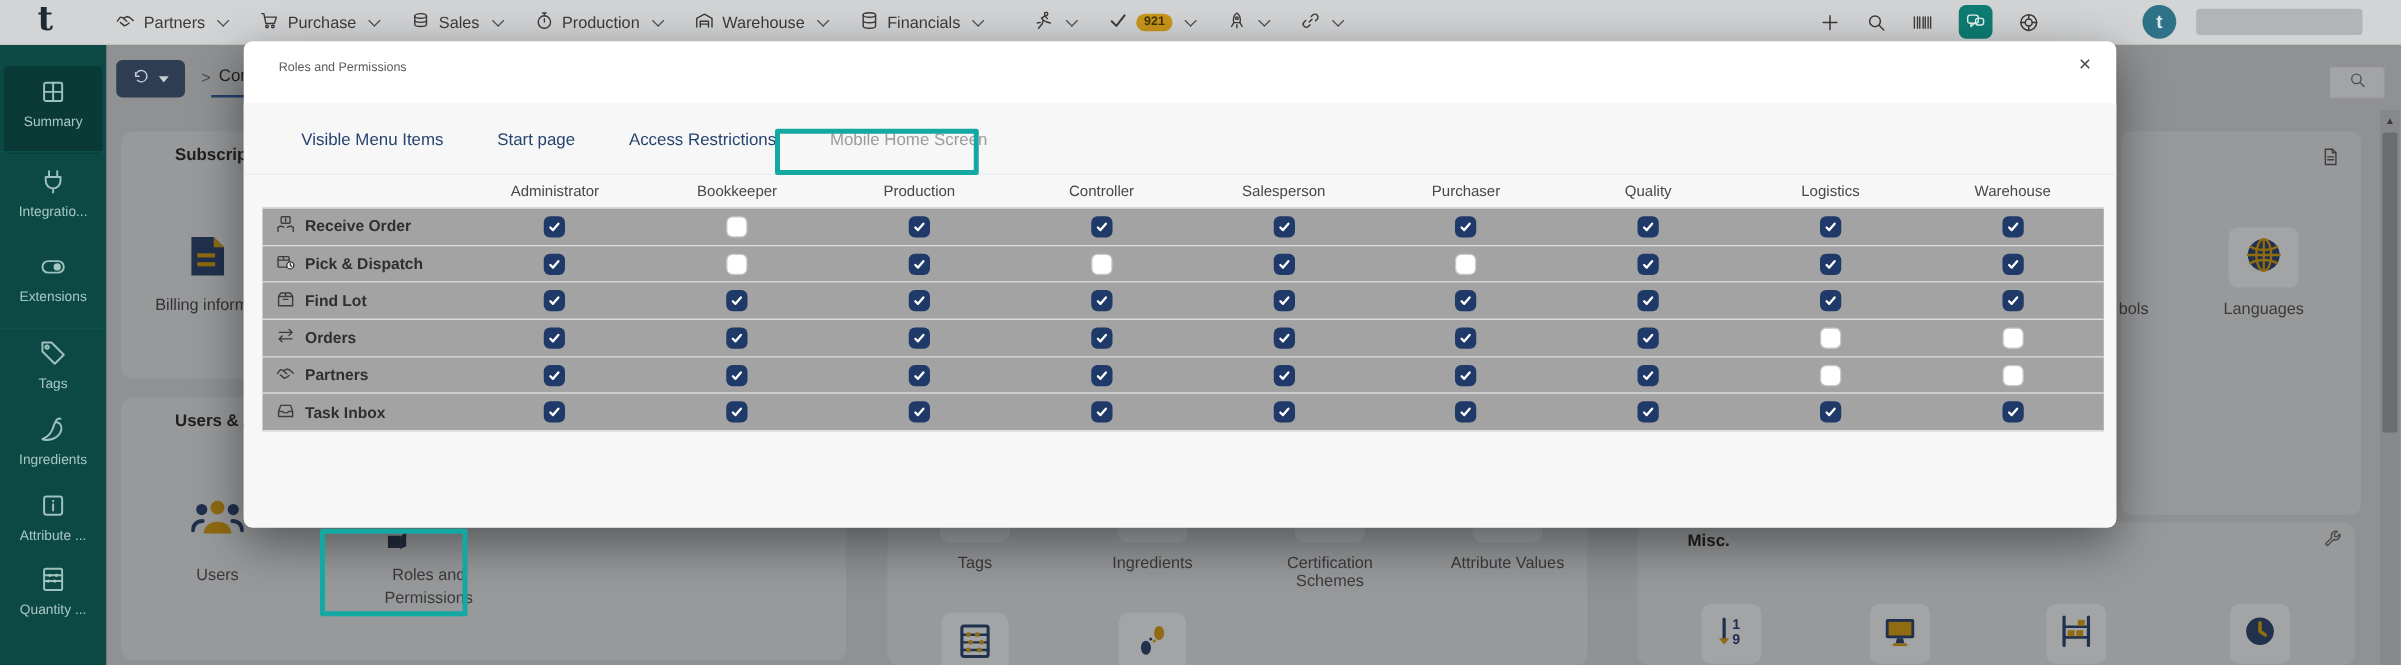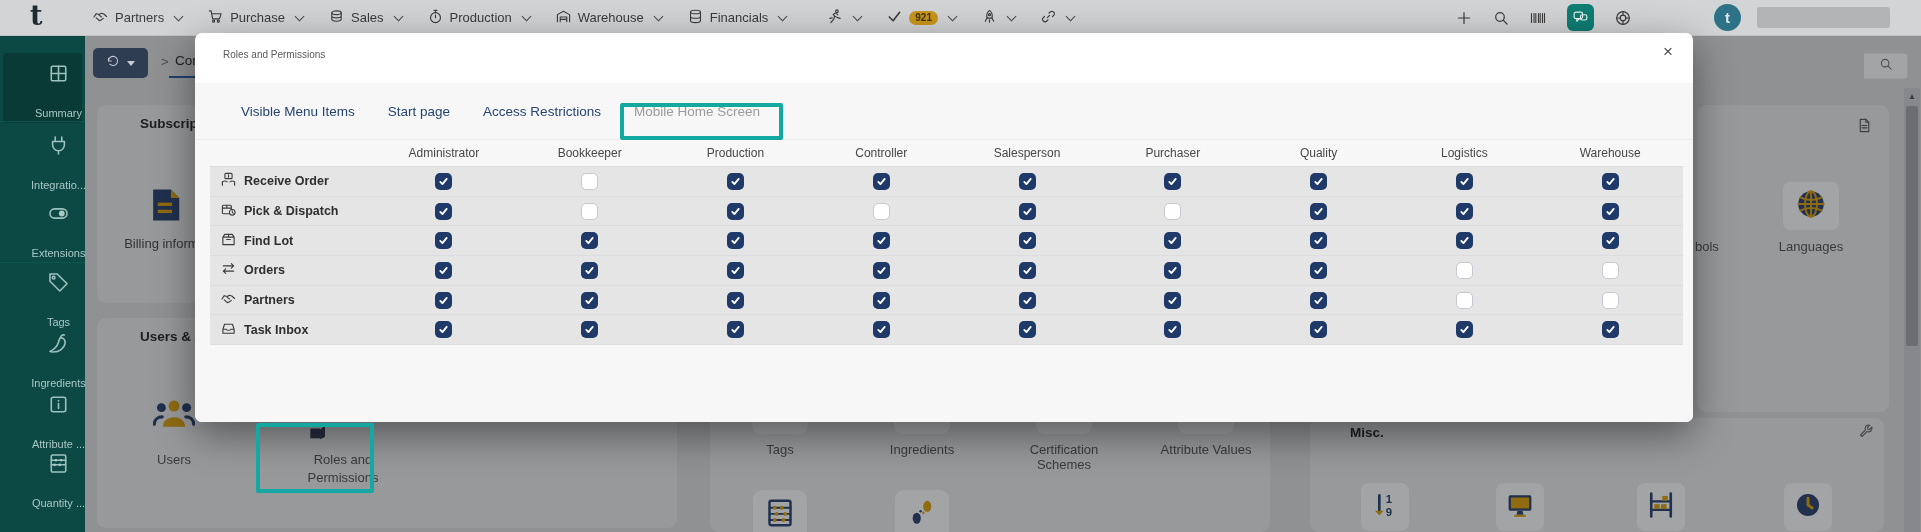--- a/index.html
+++ b/index.html
@@ -28,21 +28,21 @@
   .chat-tile svg{stroke:#e8f4f2;width:15px;height:15px;}
   .avatar{position:absolute;left:1714px;top:4px;width:27px;height:27px;border-radius:50%;
           background:#2e7287;color:#dce9ec;font-weight:bold;font-size:15px;
           display:flex;align-items:center;justify-content:center;cursor:pointer;}
   .redact{position:absolute;left:1757px;top:7px;width:133px;height:21px;background:#b3b4b6;border-radius:3px;}
 
   
   .sidebar{position:absolute;left:0;top:35px;width:85px;height:497px;background:#0d4944;z-index:4;}
   .sb-active{position:absolute;left:3px;top:18px;width:79px;height:70px;background:#093a35;border-radius:4px;}
   .sb-item{position:absolute;left:0;width:85px;display:flex;flex-direction:column;align-items:center;
-           gap:21px;color:#a9c8c4;font-size:11px;cursor:pointer;text-align:center;padding-left:16px;}
+           gap:5px;color:#a9c8c4;font-size:11px;cursor:pointer;text-align:center;}
   .sb-item svg{width:21px;height:21px;stroke:#9dc1bc;}
   .sb-div{position:absolute;left:0;width:85px;height:1px;background:#0b554e;}
 
   
   .bg-el{position:absolute;z-index:3;}
   .back-btn{left:93px;top:48px;width:55px;height:30px;background:#2f3d53;border-radius:5px;
             display:flex;align-items:center;justify-content:center;gap:7px;cursor:pointer;}
   .back-btn svg{width:14px;height:14px;stroke:#c6ccd6;}
   .back-caret{width:0;height:0;border-left:4px solid transparent;border-right:4px solid transparent;
               border-top:5px solid #c6ccd6;}
@@ -91,25 +91,25 @@
   .misc-tile svg{width:26px;height:26px;}
 
   
   #modal{position:absolute;left:195px;top:33px;width:1498px;height:389px;background:#fff;
          border-radius:7px;box-shadow:0 12px 40px rgba(0,0,0,.45);z-index:50;}
   .m-head{position:absolute;top:0;left:0;right:0;height:50px;border-bottom:1px solid #e4e5e7;}
   .m-title{position:absolute;left:28px;top:16px;font-size:10px;color:#595a5c;}
   .m-close{position:absolute;right:20px;top:9px;font-size:17px;color:#4e4e4f;cursor:pointer;}
   .m-body{position:absolute;top:50px;left:0;right:0;bottom:0;background:#f7f7f8;border-radius:0 0 7px 7px;}
   .m-tabs{position:absolute;top:0;left:0;right:0;height:57px;display:flex;align-items:center;
-          padding-left:46px;gap:33px;border-bottom:1px solid #ececed;box-sizing:border-box;}
+          padding-left:46px;gap:43px;border-bottom:1px solid #ececed;box-sizing:border-box;}
   .tab{font-size:13.5px;color:#26446f;cursor:pointer;white-space:nowrap;}
   .tab.muted{color:#9b9b9c;}
   .m-table{position:absolute;top:57px;left:15px;right:10px;}
-  .prow{display:flex;align-items:center;height:28.7px;background:#e5e5e5;border-top:1px solid #dcdde0;}
+  .prow{display:flex;align-items:center;height:28.7px;background:#a3a3a3;border-top:1px solid #dcdde0;}
   .prow:last-child{border-bottom:1px solid #dcdde0;}
   .prow.phead{height:26px;background:transparent;border-top:none;}
   .phcell{font-size:12px;color:#474748;}
   .plbl{width:150px;flex:none;display:flex;align-items:center;gap:8px;padding-left:11px;
         font-size:12.5px;font-weight:bold;color:#2f2f30;}
   .plbl svg{width:15px;height:15px;stroke:#3d3d3e;flex:none;}
   .pcol{flex:1;display:flex;align-items:center;justify-content:center;}
   .cb{width:17px;height:17px;border-radius:5px;display:flex;align-items:center;justify-content:center;
       cursor:pointer;box-sizing:border-box;}
   .cb.on{background:#1f3a68;}

